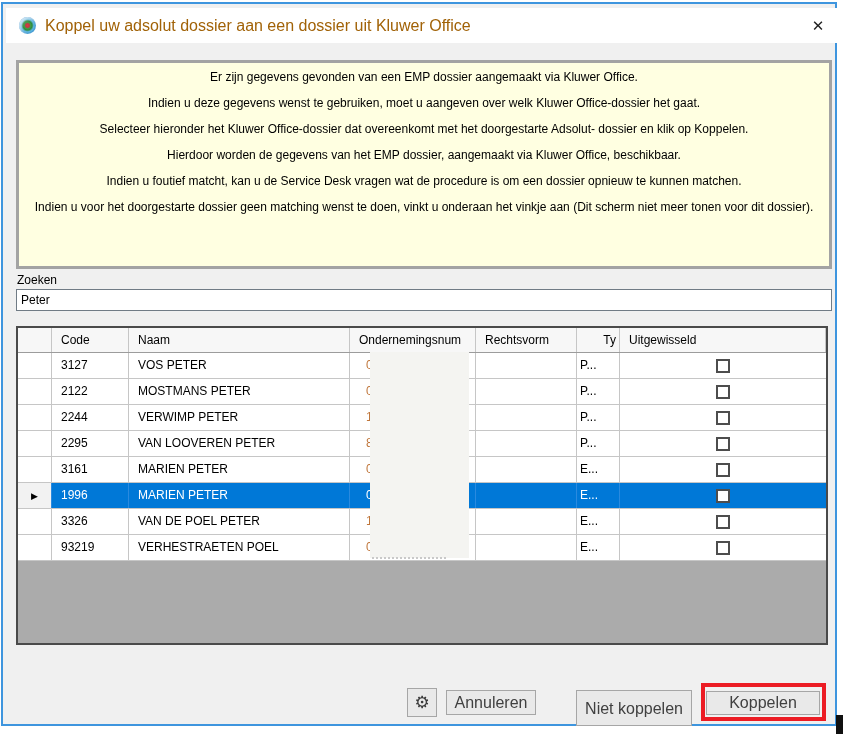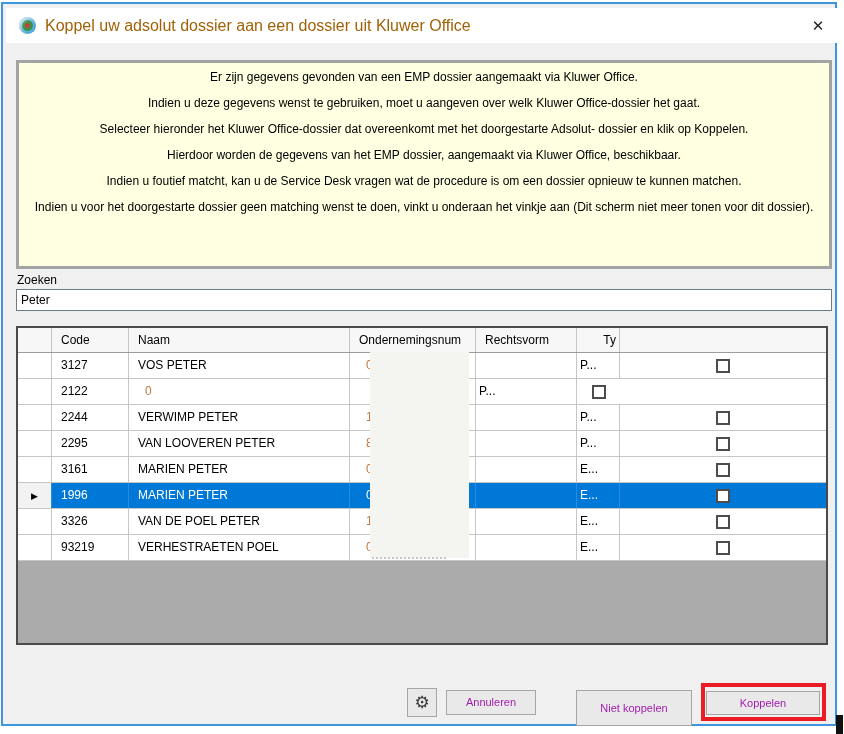--- a/index.html
+++ b/index.html
@@ -46,21 +46,21 @@
   .frag { color:#c0773c; }
   .trow.selected .frag { color:#fff; }
   .arrow { font-size:9px; line-height:25px; color:#000; }
 
   .redaction { position:absolute; left:352px; top:24px; width:99px; height:206px;
                background:#f4f4f1; z-index:5; }
   .remnant { position:absolute; left:354px; top:229px; width:74px; height:4px;
              border-top:2px dotted #c9c9c9; z-index:6; }
 
   .btn { position:absolute; background:#e9e9e9; border:1px solid #a6a6a6; font-family:"Liberation Sans",sans-serif;
-         font-size:11px; color:#a21caf; text-align:center; }
+         font-size:16px; color:#404040; text-align:center; }
   .btn-gear { left:404px; top:684px; width:30px; height:29px; font-size:17px; line-height:27px; color:#3a3a3a; }
   .btn-annuleren { left:443px; top:686px; width:90px; height:25px; line-height:23px; }
   .btn-niet { left:573px; top:686px; width:116px; height:36px; line-height:23px; }
   .btn-koppelen { left:703px; top:687px; width:114px; height:24px; line-height:22px; }
 
   .red-highlight { position:absolute; left:698px; top:679px; width:125px; height:38px;
                    border:4px solid #ec1c24; z-index:10; pointer-events:none; }
   .cursor-mark { position:absolute; left:836px; top:715px; width:7px; height:19px; background:#101010; z-index:11; }
 </style>
 </head>
@@ -88,36 +88,38 @@
     <input class="search-input" type="text" value="Peter" style="">
 
     <div class="grid-box">
       <div class="thead">
         <div class="cell sel"></div>
         <div class="cell">Code</div>
         <div class="cell">Naam</div>
         <div class="cell">Ondernemingsnum</div>
         <div class="cell">Rechtsvorm</div>
         <div class="cell ty-h">Ty</div>
+        <div class="cell">Uitgewisseld</div>
       </div>
       <div id="rows-container">
           <div class="trow">
             <div class="cell sel"></div>
             <div class="cell">3127</div>
             <div class="cell">VOS PETER</div>
             <div class="cell ondern"><span class="frag">0</span></div>
             <div class="cell"></div>
             <div class="cell ty">P...</div>
             <div class="cell chk">
               <span class="checkbox"></span>
             </div>
           </div>
           <div class="trow">
             <div class="cell sel"></div>
             <div class="cell">2122</div>
+            <div class="cell">MOSTMANS PETER</div>
             <div class="cell ondern"><span class="frag">0</span></div>
             <div class="cell"></div>
             <div class="cell ty">P...</div>
             <div class="cell chk">
               <span class="checkbox"></span>
             </div>
           </div>
           <div class="trow">
             <div class="cell sel"></div>
             <div class="cell">2244</div>

